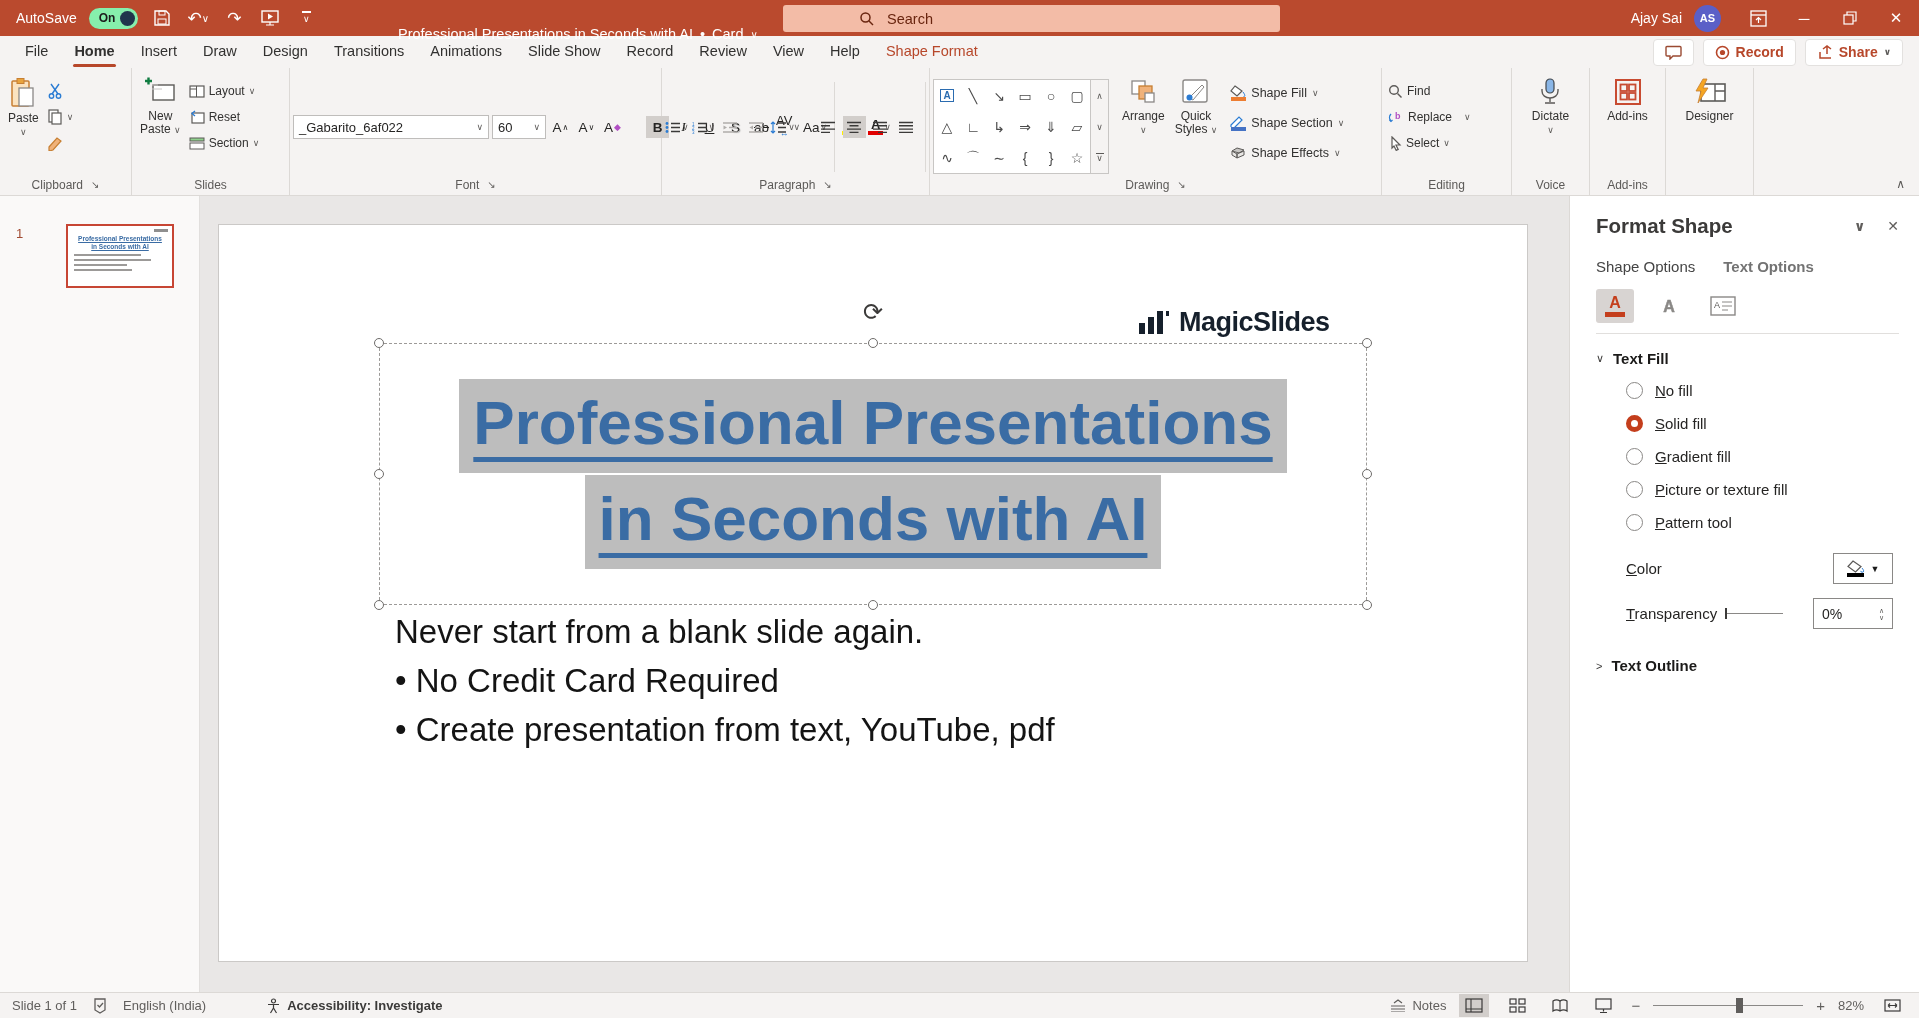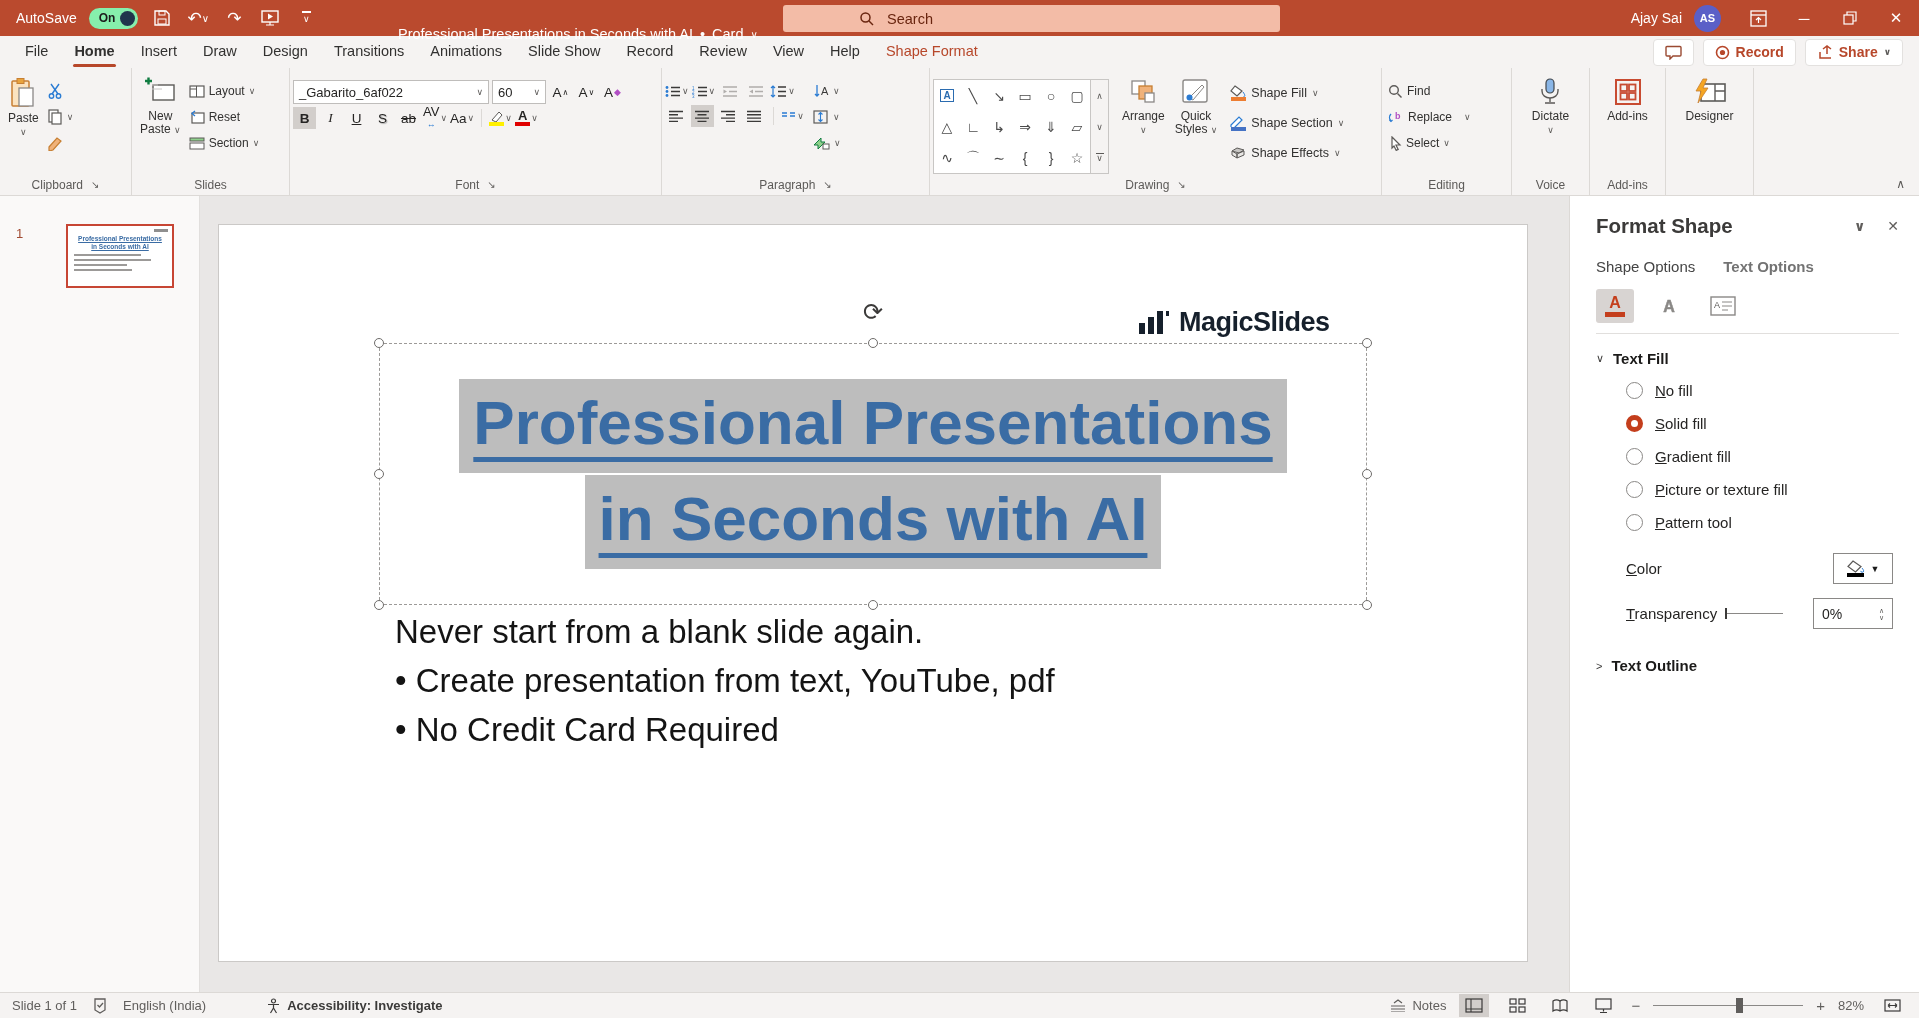--- a/index.html
+++ b/index.html
@@ -37,21 +37,21 @@
   .ribbon { height:128px; background:#F5F3F2; display:flex; border-bottom:1px solid #DCD9D6; }
   .rgroup { display:flex; flex-direction:column; border-right:1px solid #DCD9D6; padding:4px 3px 0; }
   .rg-content { flex:1; display:flex; align-items:stretch; }
   .rg-label { height:21px; display:flex; align-items:center; justify-content:center; gap:8px; font-size:12px; color:#5C5A58; }
   .launcher { font-size:10px; color:#5C5A58; }
   .bigbtn { display:flex; flex-direction:column; align-items:center; justify-content:flex-start; padding:5px 5px 0; gap:3px; font-size:12px; color:#323130; text-align:center; }
   .bigbtn .lbl { line-height:13px; }
   .chev { font-size:9px; color:#5C5A58; line-height:9px; }
   .mini-col { display:flex; flex-direction:column; justify-content:flex-start; gap:4px; padding-top:8px; }
   .mini-btn { display:flex; align-items:center; gap:4px; height:22px; padding:0 3px; font-size:12px; color:#323130; }
-  .fcol { display:flex; flex-direction:column; gap:3px; padding-top:8px; }
+  .fcol { display:flex; flex-direction:row; gap:22px; padding-top:8px; }
   .frow { display:flex; align-items:center; gap:3px; }
   .combo { background:#fff; border:1px solid #BFBDBB; height:24px; display:flex; align-items:center; justify-content:space-between; padding:0 5px; font-size:13px; color:#252423; }
   .tbtn { min-width:23px; height:22px; display:flex; align-items:center; justify-content:center; font-size:13.5px; color:#252423; gap:1px; }
   .tbtn.sel { background:#D2CECB; }
   .vsep { width:1px; background:#DCD9D6; margin:2px 4px; align-self:stretch; }
   .colorbar { display:flex; flex-direction:column; align-items:center; line-height:12px; }
   .colorbar i { font-style:normal; font-size:13px; }
   .colorbar b { width:15px; height:4px; display:block; }
   .gallery { display:grid; grid-template-columns:repeat(6,26px); grid-auto-rows:31px; background:#fff; border:1px solid #C8C6C4; margin-top:7px; align-self:flex-start; }
   .gcell { display:flex; align-items:center; justify-content:center; font-size:14px; color:#4a4a4a; }
@@ -735,22 +735,22 @@
           <span class="handle" style="right:-6px;bottom:-6px"></span>
           <div class="titlelines">
             <span class="tline">Professional Presentations</span>
             <span class="tline">in Seconds with AI</span>
           </div>
         </div>
 
         <div class="bodytext">
           <div class="bline">Never start from a blank slide again.</div>
           <div id="bullet-list">
+              <div class="bline">• No Credit Card Required</div>
               <div class="bline">• Create presentation from text, YouTube, pdf</div>
-              <div class="bline">• No Credit Card Required</div>
             </div>
         </div>
       </div>
     </div>
 
     <div class="fpanel">
       <div class="fp-head">
         <span class="fp-title">Format Shape</span>
         <span class="fp-headbtns">
           <span>∨</span>

